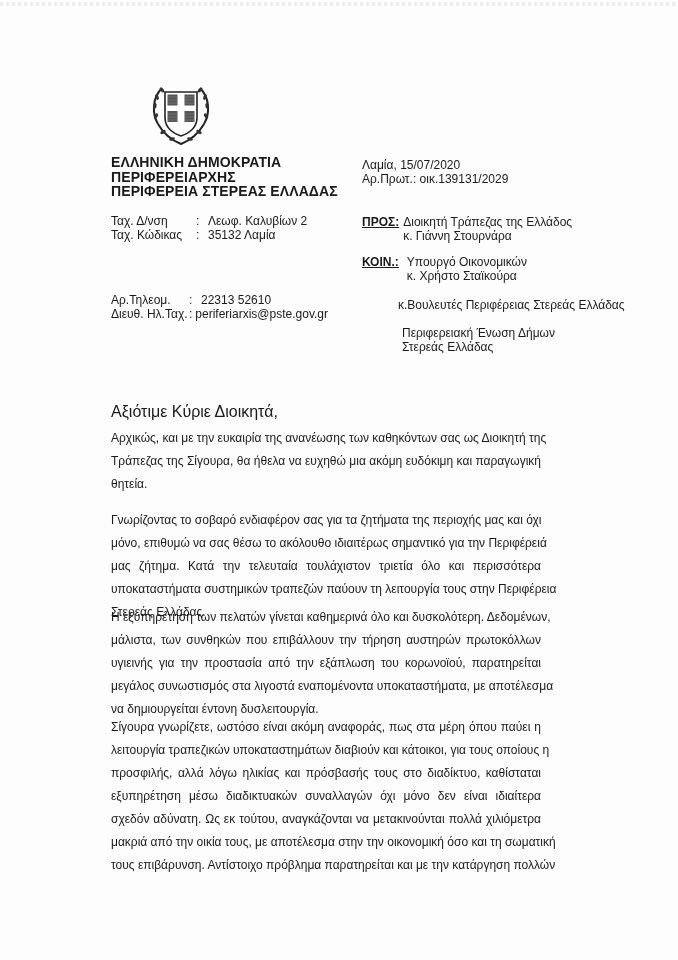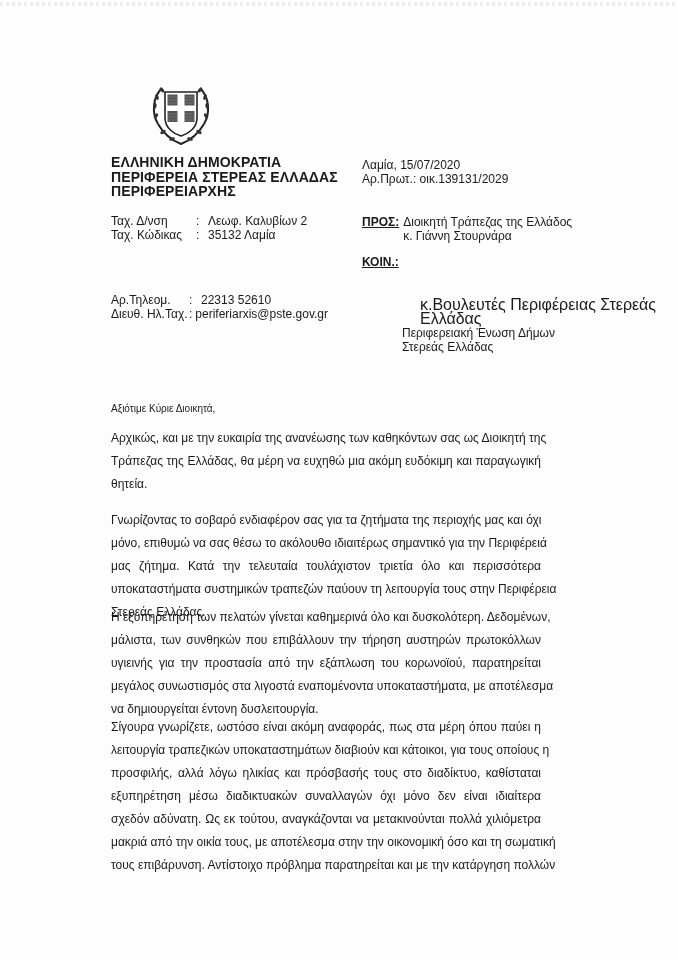--- a/index.html
+++ b/index.html
@@ -24,23 +24,23 @@
     .addr1 { top: 214px; }
     .addr2 { top: 254px; margin-top: 39px; }
     .addr2 .lbl { width: 78px; }
     .hdr-right { position: absolute; left: 362px; top: 158px; font-size: 12px; line-height: 14px; }
     .recip { position: absolute; left: 362px; font-size: 12px; line-height: 14px; display: flex; }
     .recip .tag { font-weight: bold; text-decoration: underline; margin-right: 4px; }
     .recip .names div { }
     .pros { top: 215px; }
     .koin { top: 255px; }
     .koin .tag { margin-right: 8px; }
-    .cc1 { position: absolute; left: 420px; top: 298px; font-size: 16px; line-height: 14px; }
+    .cc1 { position: absolute; left: 398px; top: 298px; font-size: 12px; line-height: 14px; }
     .cc2 { position: absolute; left: 402px; top: 326px; font-size: 12px; line-height: 14px; }
-    .salutation { position: absolute; left: 111px; top: 403px; font-size: 10px; }
+    .salutation { position: absolute; left: 111px; top: 403px; font-size: 16px; }
     .para {
       position: absolute; left: 111px; width: 430px;
       font-size: 12px; line-height: 23px; text-align: justify;
     }
     .para .ln { display: block; text-align: justify; text-align-last: justify; white-space: nowrap; height: 23px; }
     .para .ln.last { text-align-last: left; }
     .p1 { top: 427px; }
     .p2 { top: 509px; }
     .p3 { top: 606px; }
     .p4 { top: 716px; }
@@ -86,22 +86,22 @@
       <line x1="20" y1="39" x2="29" y2="39"></line>
       <line x1="20" y1="42" x2="29" y2="42"></line>
     <line x1="37" y1="36" x2="46" y2="36"></line>
       <line x1="37" y1="39" x2="46" y2="39"></line>
       <line x1="37" y1="42" x2="46" y2="42"></line>
   </g>
 </svg>
 
 <div class="hdr-left">
   <div>ΕΛΛΗΝΙΚΗ ΔΗΜΟΚΡΑΤΙΑ</div>
+  <div>ΠΕΡΙΦΕΡΕΙΑΡΧΗΣ</div>
   <div>ΠΕΡΙΦΕΡΕΙΑ ΣΤΕΡΕΑΣ ΕΛΛΑΔΑΣ</div>
-  <div>ΠΕΡΙΦΕΡΕΙΑΡΧΗΣ</div>
 </div>
 
 <div class="addr addr1">
   <div class="row">
     <span class="lbl">Ταχ. Δ/νση</span>
     <span class="sep">:</span>
     <span>Λεωφ. Καλυβίων 2</span>
   </div>
   <div class="row">
     <span class="lbl">Ταχ. Κώδικας</span>
@@ -131,33 +131,37 @@
 <div class="recip pros">
   <span class="tag">ΠΡΟΣ:</span>
   <div class="names">
     <div>Διοικητή Τράπεζας της Ελλάδος</div>
     <div>κ. Γιάννη Στουρνάρα</div>
   </div>
 </div>
 
 <div class="recip koin">
   <span class="tag">ΚΟΙΝ.:</span>
+  <div class="names">
+    <div>Υπουργό Οικονομικών</div>
+    <div>κ. Χρήστο Σταϊκούρα</div>
+  </div>
 </div>
 
 <div class="cc1">κ.Βουλευτές Περιφέρειας Στερεάς Ελλάδας</div>
 <div class="cc2">
   <div>Περιφερειακή Ένωση Δήμων</div>
   <div>Στερεάς Ελλάδας</div>
 </div>
 
 <div class="salutation">Αξιότιμε Κύριε Διοικητά,</div>
 
 <div class="para p1">
   <span class="ln">Αρχικώς, και με την ευκαιρία της ανανέωσης των καθηκόντων σας ως Διοικητή της</span>
-  <span class="ln">Τράπεζας της Ελλάδας, θα μέρη να ευχηθώ μια ακόμη ευδόκιμη και παραγωγική</span>
+  <span class="ln">Τράπεζας της Σίγουρα, θα ήθελα να ευχηθώ μια ακόμη ευδόκιμη και παραγωγική</span>
   <span class="ln last">θητεία.</span>
 </div>
 
 <div class="para p2">
   <span class="ln">Γνωρίζοντας το σοβαρό ενδιαφέρον σας για τα ζητήματα της περιοχής μας και όχι</span>
   <span class="ln">μόνο, επιθυμώ να σας θέσω το ακόλουθο ιδιαιτέρως σημαντικό για την Περιφέρειά</span>
   <span class="ln">μας ζήτημα. Κατά την τελευταία τουλάχιστον τριετία όλο και περισσότερα</span>
   <span class="ln">υποκαταστήματα συστημικών τραπεζών παύουν τη λειτουργία τους στην Περιφέρεια</span>
   <span class="ln last">Στερεάς Ελλάδας.</span>
 </div>

